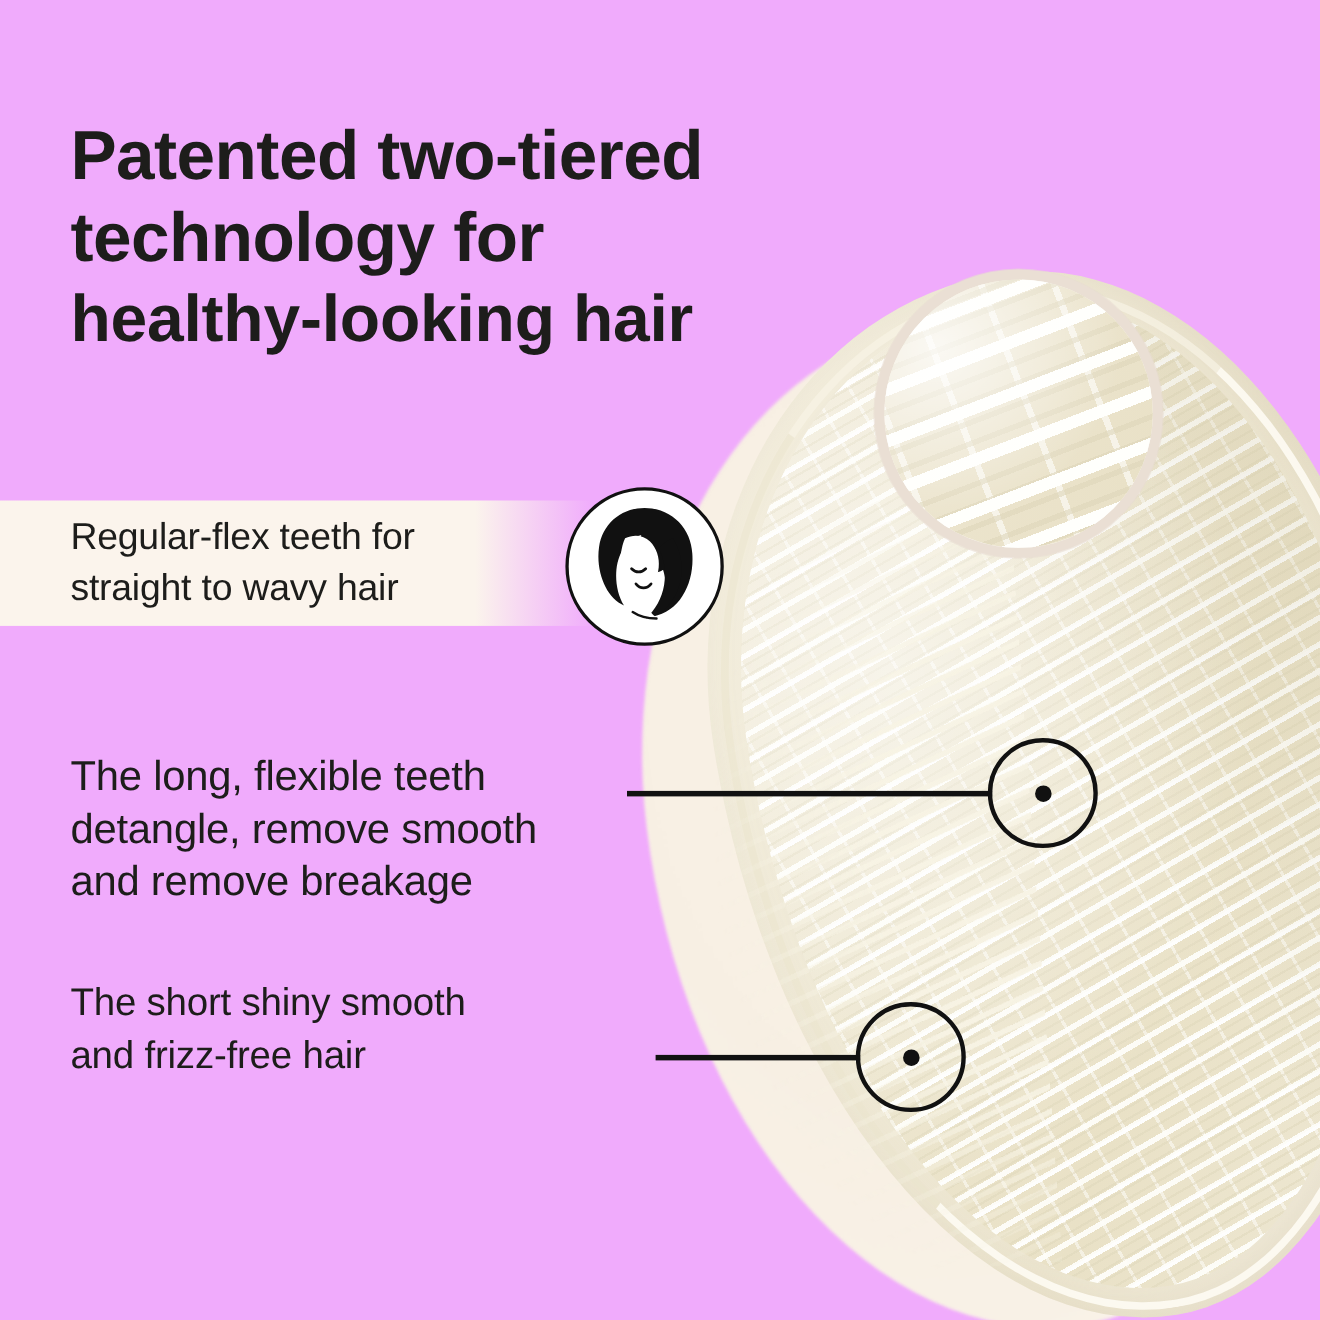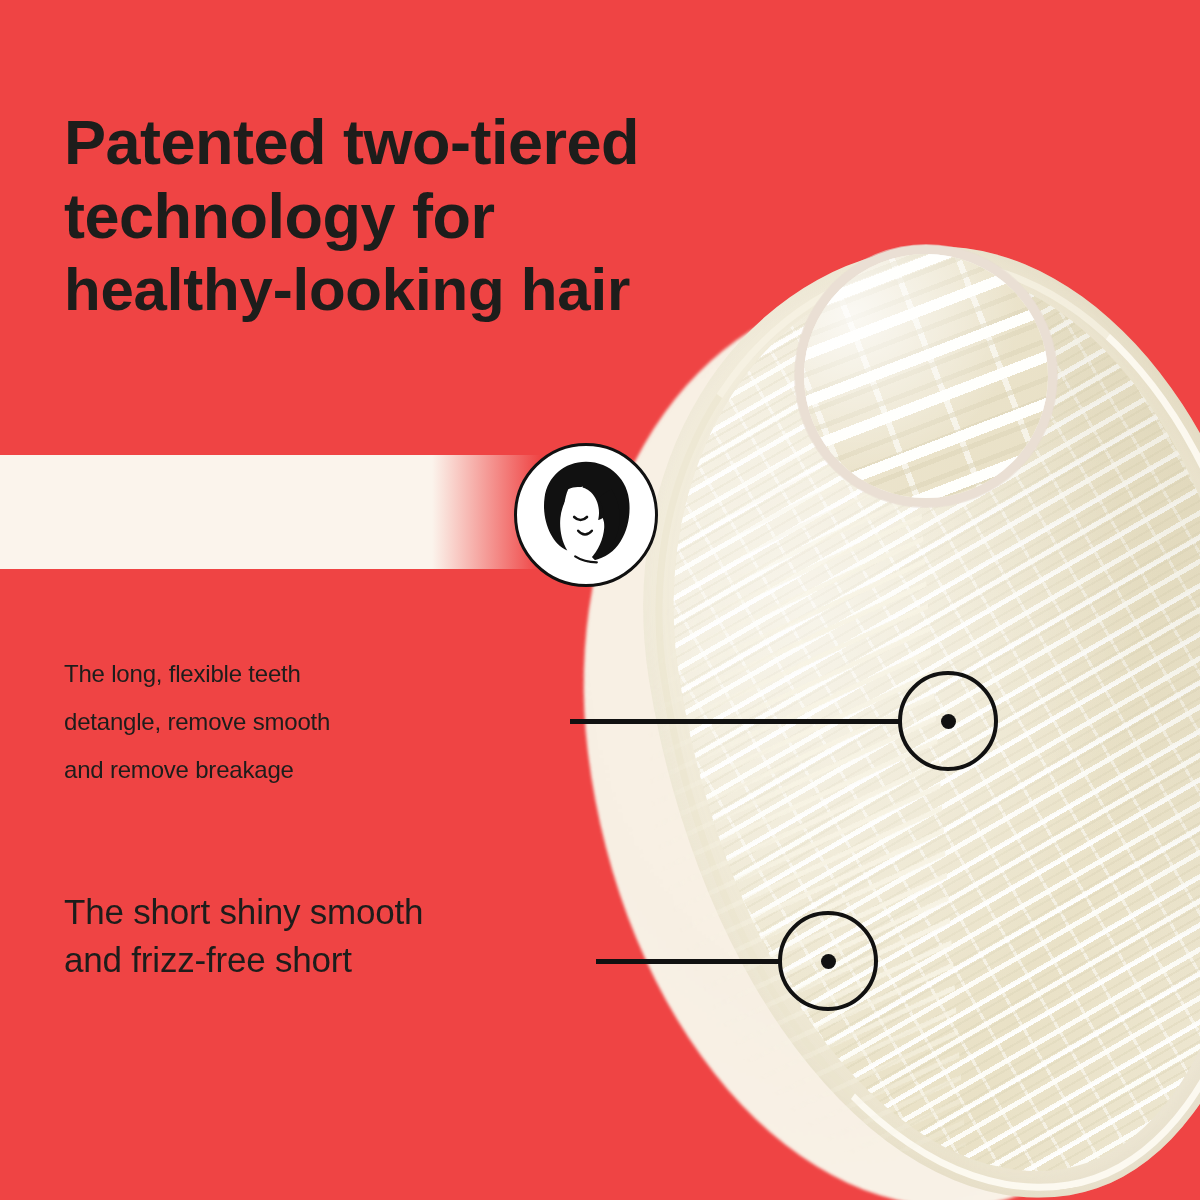--- a/index.html
+++ b/index.html
@@ -4,21 +4,21 @@
 <style>
   * { margin:0; padding:0; box-sizing:border-box; }
   html,body { width:1200px; height:1200px; }
   body {
     font-family: "Liberation Sans", sans-serif;
     background:#ffffff;
     overflow:hidden;
     position:relative;
   }
 
-  #stage { position:absolute; inset:0; width:1200px; height:1200px; overflow:hidden; background:#ef4444; }
+  #stage { position:absolute; inset:0; width:1200px; height:1200px; overflow:hidden; background:#f0abfc; }
 
   
   #photo { position:absolute; inset:0; }
 
   .blob {
     position:absolute;
     left:590px; top:290px;
     width:640px; height:920px;
     background: radial-gradient(ellipse at 38% 40%, #faf2e6 0%, #f7efe3 45%, #f8f1e6 70%, #fdf9f3 100%);
     border-radius:50% 50% 48% 52% / 46% 44% 56% 54%;
@@ -158,21 +158,21 @@
     border-radius:50%;
     background:#ffffff;
     border:3.5px solid #111111;
     overflow:hidden;
   }
   .hair-icon svg { display:block; width:100%; height:100%; }
 
   
   .copy { position:absolute; color:#1d1d1b; font-weight:400; letter-spacing:-0.2px; }
   .copy span { display:block; }
-  .copy-1 { left:64px; top:650px; width:520px; font-size:24px; line-height:48px; }
+  .copy-1 { left:64px; top:682px; width:520px; font-size:38px; line-height:48px; }
   .copy-2 { left:64px; top:888px; width:540px; font-size:35px; line-height:48px; }
 
   
   .leader { position:absolute; height:5px; background:#111111; }
   .leader-1 { left:570px; top:719px; width:332px; }
   .leader-2 { left:596px; top:959px; width:186px; }
 
   .target {
     position:absolute; border-radius:50%;
     border:4.5px solid #111111; background:transparent;
@@ -211,20 +211,24 @@
     </div>
   </div>
 
   <div class="headline">
     <span class="l bold">Patented two-tiered</span>
     <span class="l bold">technology for</span>
     <span class="l light">healthy-looking hair</span>
   </div>
 
   <div class="band"></div>
+  <div class="band-text">
+    <span>Regular-flex teeth for</span>
+    <span>straight to wavy hair</span>
+  </div>
 
   <div class="hair-icon">
     <svg viewBox="0 0 140 140" xmlns="http://www.w3.org/2000/svg">
 
       <path fill="#111111" d="M70 16
         c-22 0-39 15-42 36
         c-2 14 1 27 6 37
         c4 8 10 14 17 17
         c-6-10-8-22-7-33
         c1-9 4-17 9-23
@@ -274,20 +278,20 @@
     <span>detangle, remove smooth</span>
     <span>and remove breakage</span>
   </div>
   <div class="leader leader-1"></div>
   <div class="target target-1">
     <span class="dot"></span>
   </div>
 
   <div class="copy copy-2">
     <span>The short shiny smooth</span>
-    <span>and frizz-free short</span>
+    <span>and frizz-free hair</span>
   </div>
   <div class="leader leader-2"></div>
   <div class="target target-2">
     <span class="dot"></span>
   </div>
 
 </div>
 
 </body></html>

